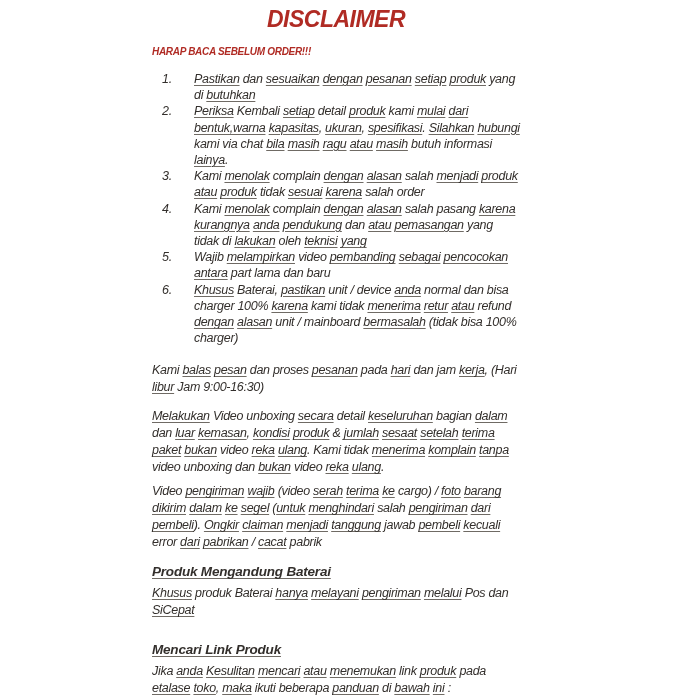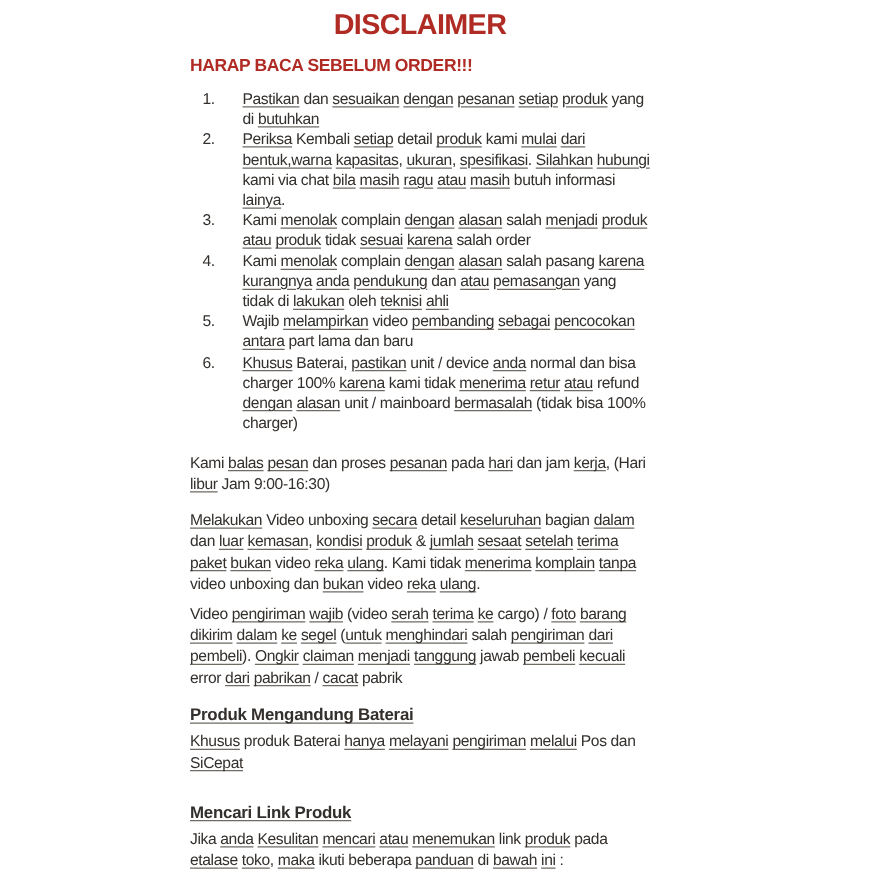--- a/index.html
+++ b/index.html
@@ -16,34 +16,35 @@
     font-family: "Liberation Sans", sans-serif;
     color: var(--text);
   }
   .doc {
     position: relative;
     width: 648px; height: 700px;
     padding: 4px 128px 0 152px;
     font-size: 12.5px;
     letter-spacing: -0.3px;
     line-height: 16.6px;
+    font-style: italic;
   }
   .title {
     margin: 0;
     text-align: center;
     color: var(--accent);
     font-size: 23px;
     font-weight: bold;
     letter-spacing: -0.5px;
     line-height: 30px;
   }
   .subtitle {
     margin: 8px 0 0 0;
     color: var(--accent);
-    font-size: 14px;
+    font-size: 10px;
     font-weight: bold;
     letter-spacing: -0.3px;
     line-height: 20px;
   }
   ol.rules {
     list-style: none;
     margin: 9px 0 0 0;
     padding: 0;
   }
   ol.rules li { display: flex; line-height: 16.2px; }
@@ -105,21 +106,21 @@
     <li>
       <span class="num">2.</span>
       <span class="txt"><u>Periksa</u> Kembali <u>setiap</u> detail <u>produk</u> kami <u>mulai</u> <u>dari</u> <u>bentuk,warna</u> <u>kapasitas</u>, <u>ukuran</u>, <u>spesifikasi</u>. <u>Silahkan</u> <u>hubungi</u> kami via chat <u>bila</u> <u>masih</u> <u>ragu</u> <u>atau</u> <u>masih</u> butuh informasi <u>lainya</u>.</span>
     </li>
     <li>
       <span class="num">3.</span>
       <span class="txt">Kami <u>menolak</u> complain <u>dengan</u> <u>alasan</u> salah <u>menjadi</u> <u>produk</u> <u>atau</u> <u>produk</u> tidak <u>sesuai</u> <u>karena</u> salah order</span>
     </li>
     <li>
       <span class="num">4.</span>
-      <span class="txt">Kami <u>menolak</u> complain <u>dengan</u> <u>alasan</u> salah pasang <u>karena</u> <u>kurangnya</u> <u>anda</u> <u>pendukung</u> dan <u>atau</u> <u>pemasangan</u> yang tidak di <u>lakukan</u> oleh <u>teknisi</u> <u>ahli</u></span>
+      <span class="txt">Kami <u>menolak</u> complain <u>dengan</u> <u>alasan</u> salah pasang <u>karena</u> <u>kurangnya</u> <u>anda</u> <u>pendukung</u> dan <u>atau</u> <u>pemasangan</u> yang tidak di <u>lakukan</u> oleh <u>teknisi</u> <u>yang</u></span>
     </li>
     <li>
       <span class="num">5.</span>
       <span class="txt">Wajib <u>melampirkan</u> video <u>pembanding</u> <u>sebagai</u> <u>pencocokan</u> <u>antara</u> part lama dan baru</span>
     </li>
     <li>
       <span class="num">6.</span>
       <span class="txt"><u>Khusus</u> Baterai, <u>pastikan</u> unit / device <u>anda</u> normal dan bisa charger 100% <u>karena</u> kami tidak <u>menerima</u> <u>retur</u> <u>atau</u> refund <u>dengan</u> <u>alasan</u> unit / mainboard <u>bermasalah</u> (tidak bisa 100% charger)</span>
     </li>
   </ol>

